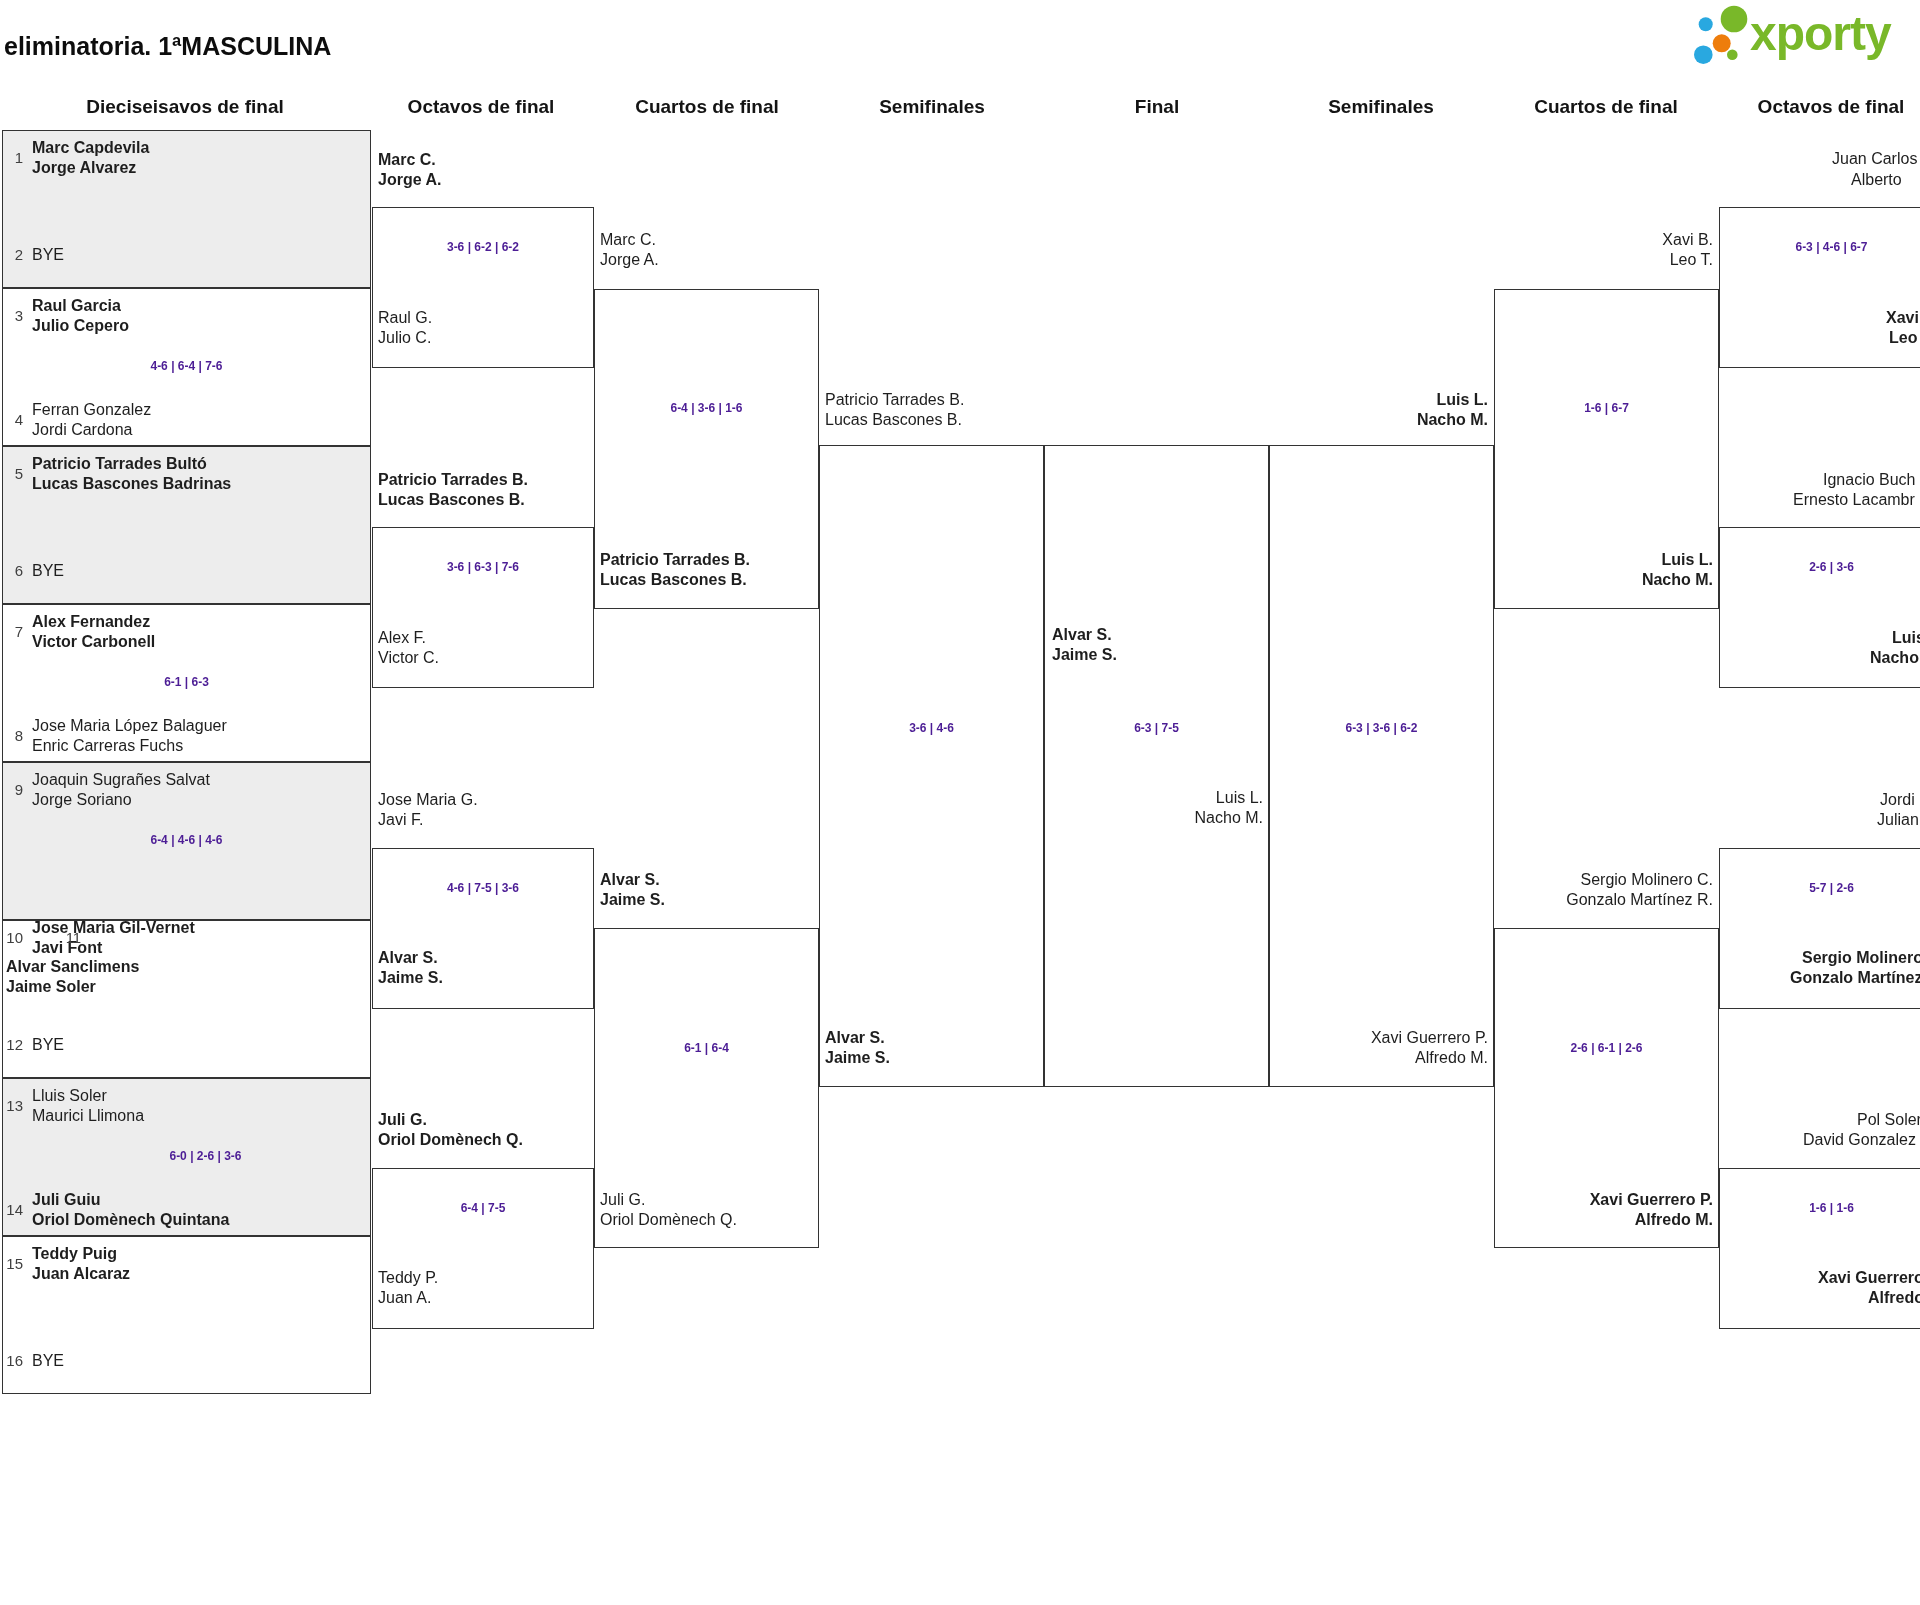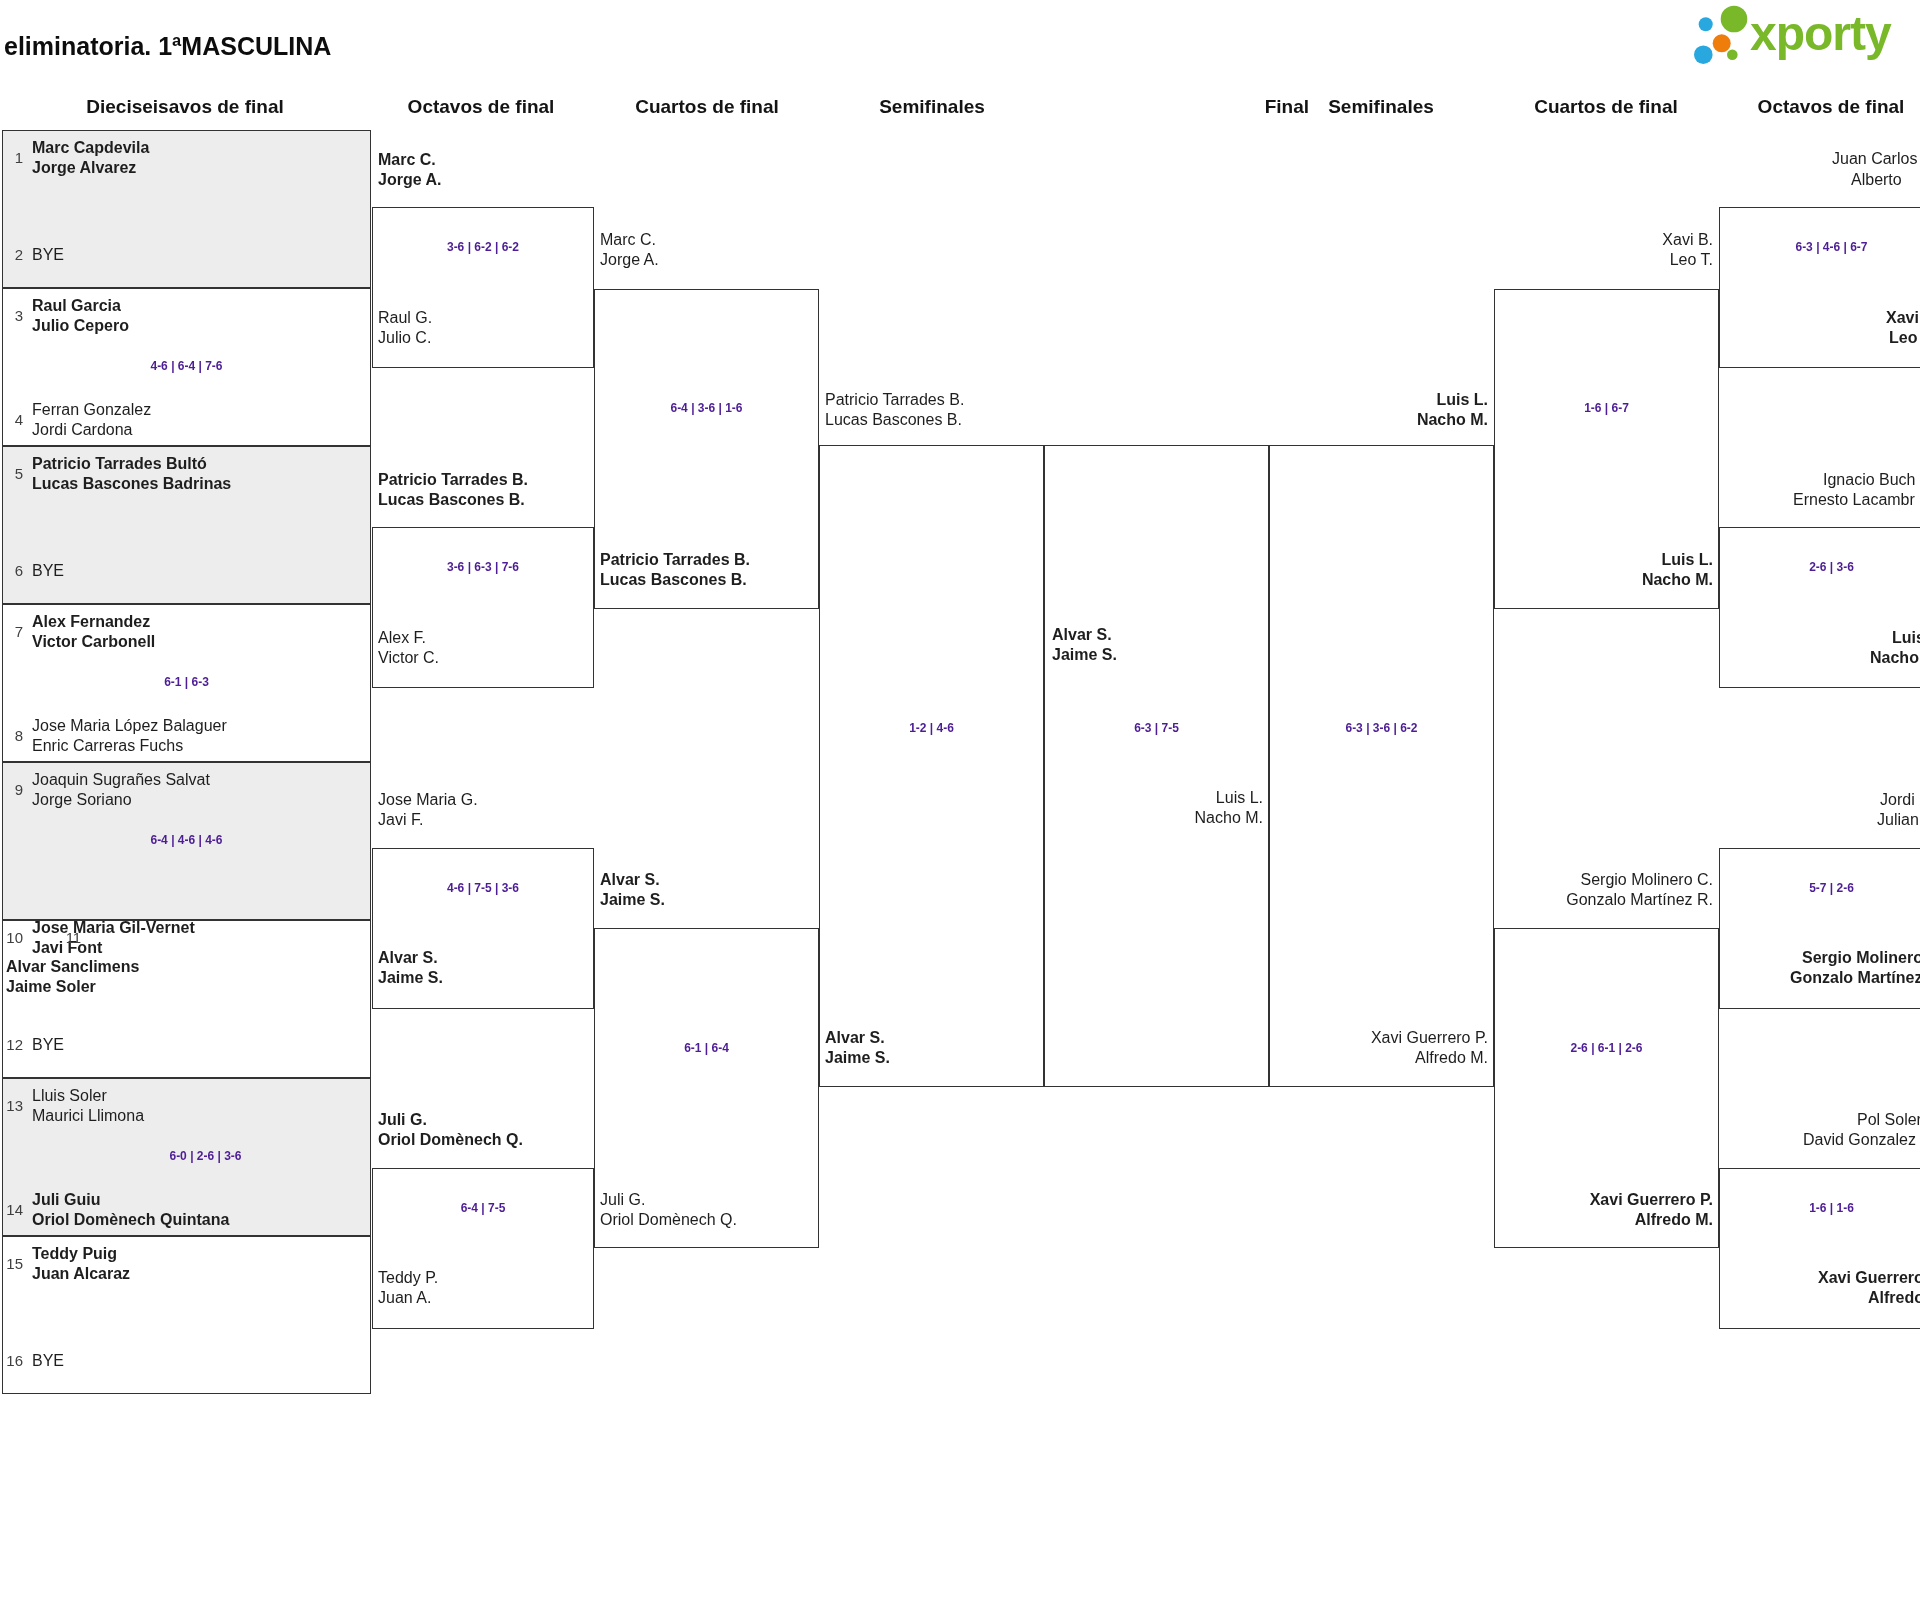--- a/index.html
+++ b/index.html
@@ -36,21 +36,21 @@
       <circle cx="42.3" cy="52.7" r="5.3" fill="#79b829"></circle>
       <circle cx="13.3" cy="52.7" r="9.3" fill="#29a8e0"></circle>
     </svg>
     <div class="logo-text">xporty</div>
   </div>
 
   <div class="hdr" style="left:74px;">Dieciseisavos de final</div>
   <div class="hdr" style="left:370px;">Octavos de final</div>
   <div class="hdr" style="left:596px;">Cuartos de final</div>
   <div class="hdr" style="left:821px;">Semifinales</div>
-  <div class="hdr" style="left:1087px;text-align:right;">Final</div>
+  <div class="hdr" style="left:1046px;">Final</div>
   <div class="hdr" style="left:1270px;">Semifinales</div>
   <div class="hdr" style="left:1495px;">Cuartos de final</div>
   <div class="hdr" style="left:1720px;">Octavos de final</div>
 
   <div class="box shaded" style="left:2px;top:130px;width:369px;height:158px;"></div>
   <div class="box" style="left:2px;top:288px;width:369px;height:158px;"></div>
   <div class="box shaded" style="left:2px;top:446px;width:369px;height:158px;"></div>
   <div class="box" style="left:2px;top:604px;width:369px;height:158px;"></div>
   <div class="box shaded" style="left:2px;top:762px;width:369px;height:158px;"></div>
   <div class="box" style="left:2px;top:920px;width:369px;height:158px;"></div>
@@ -185,21 +185,21 @@
 
   <div class="team b" style="left:600px;top:870px;">Alvar S.
 Jaime S.</div>
   <div class="score" style="left:594px;top:1038px;width:225px;">6-1 | 6-4</div>
   <div class="team" style="left:600px;top:1190px;">Juli G.
 Oriol Domènech Q.</div>
 
   <div class="box" style="left:819px;top:445px;width:225px;height:642px;"></div>
   <div class="team" style="left:825px;top:390px;">Patricio Tarrades B.
 Lucas Bascones B.</div>
-  <div class="score" style="left:819px;top:718px;width:225px;">1-2 | 4-6</div>
+  <div class="score" style="left:819px;top:718px;width:225px;">3-6 | 4-6</div>
   <div class="team b" style="left:825px;top:1028px;">Alvar S.
 Jaime S.</div>
 
   <div class="box" style="left:1044px;top:445px;width:225px;height:642px;"></div>
   <div class="team b" style="left:1052px;top:625px;">Alvar S.
 Jaime S.</div>
   <div class="score" style="left:1044px;top:718px;width:225px;">6-3 | 7-5</div>
   <div class="team r" style="right:657px;top:788px;">Luis L.
 Nacho M.</div>
 

